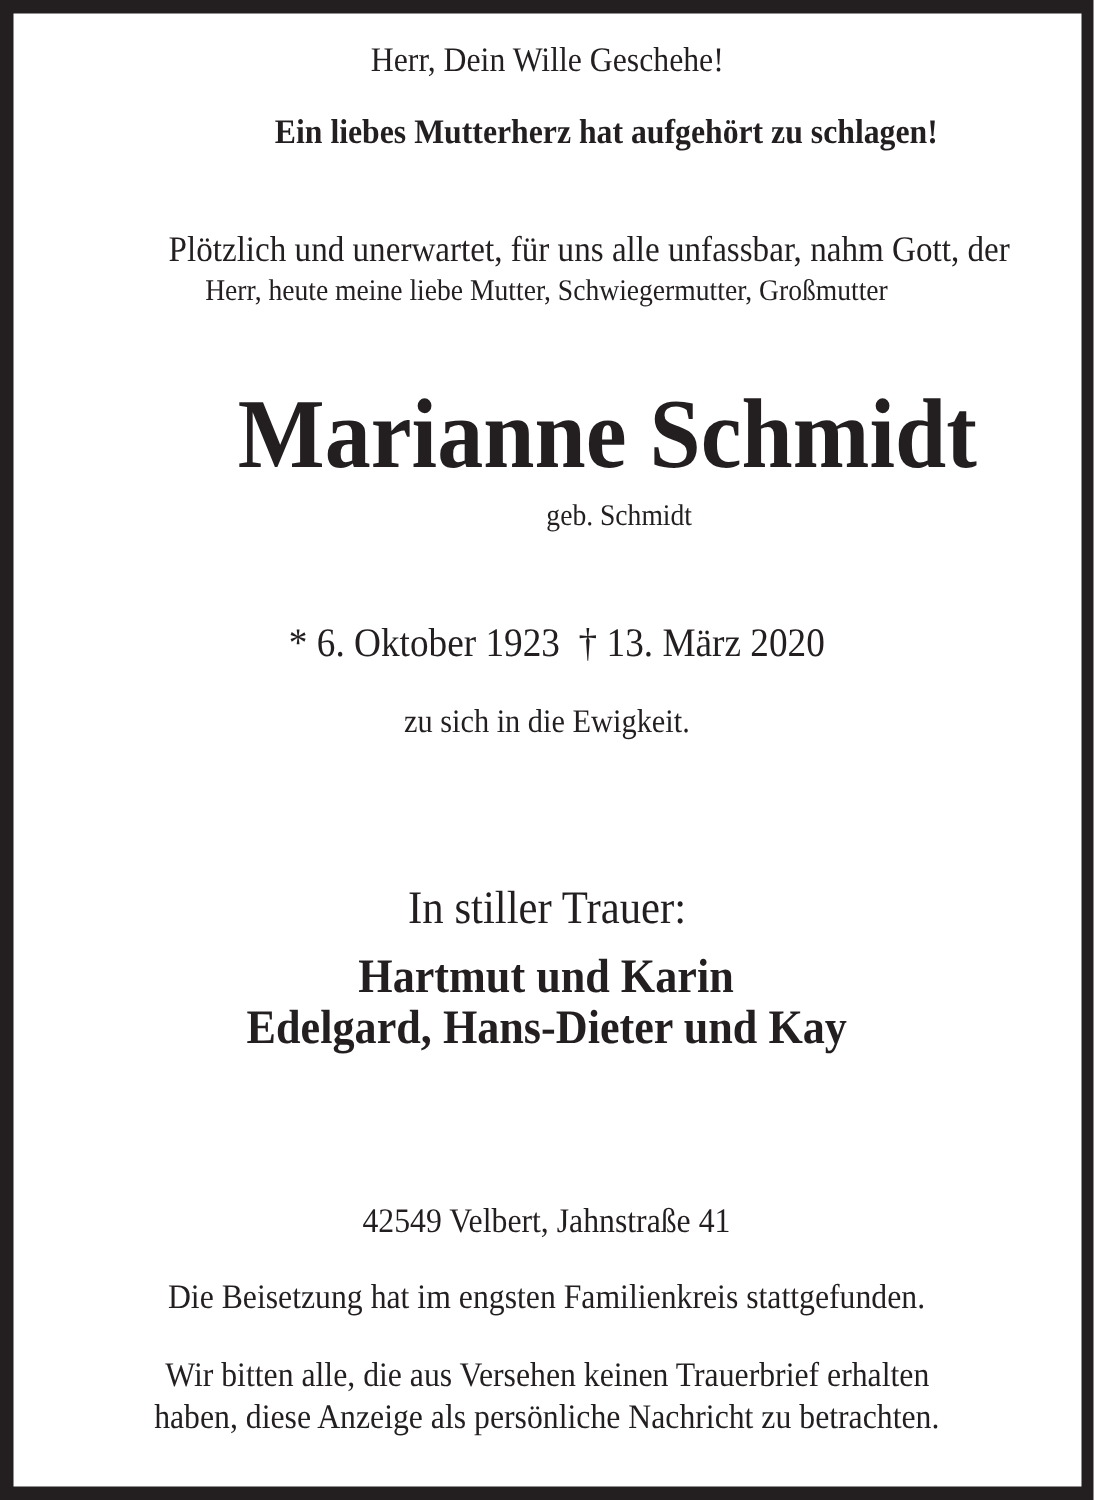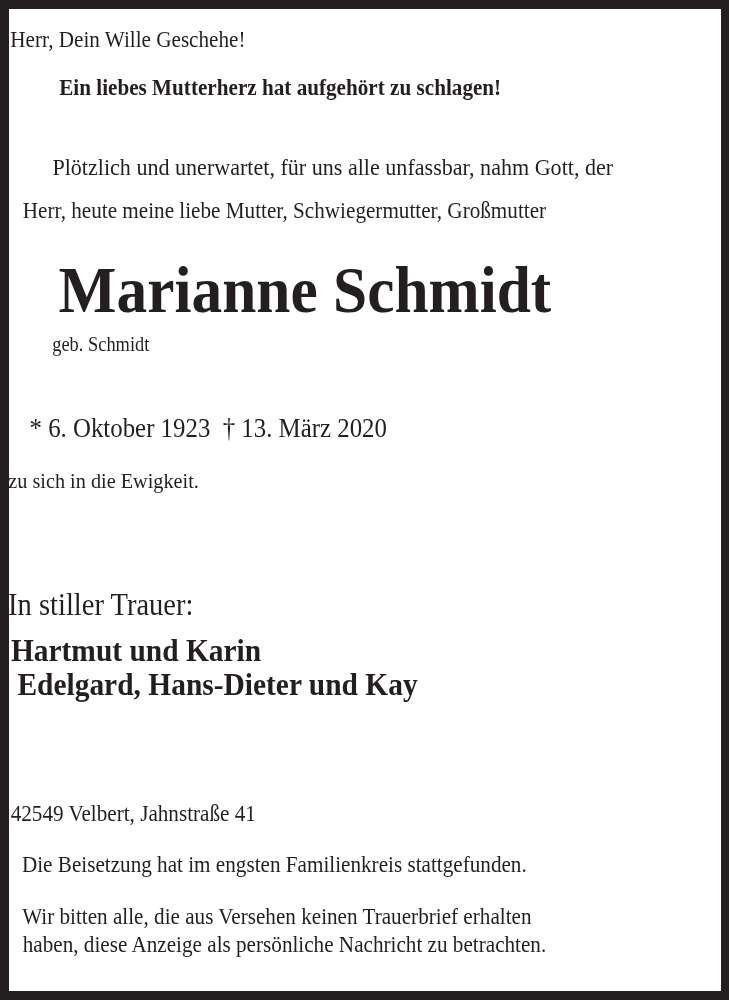--- a/index.html
+++ b/index.html
@@ -3,21 +3,21 @@
   <meta charset="utf-8">
   <style>
     html, body { margin:0; padding:0; background:#ffffff; }
     body { width:729px; height:1000px; overflow:hidden; }
     .frame {
       position:absolute; left:0; top:0; width:729px; height:1000px;
       box-sizing:border-box; border:9px solid #231f20; border-right-width:8px; border-bottom-width:9px;
       background:#ffffff;
     }
     .line {
-      position:absolute; left:0; width:729px; text-align:left;
+      position:absolute; left:0; width:729px; text-align:center;
       font-family:"Liberation Serif", serif; color:#231f20; white-space:nowrap;
     }
     .line span { display:inline-block; transform-origin:center; }
     .c { transform:scaleX(0.92); }
     .b { font-weight:bold; }
   </style>
 </head>
 <body>
 
 <div class="frame"></div>
@@ -26,21 +26,21 @@
   <span class="c">Herr, Dein Wille Geschehe!</span>
 </div>
 
 <div class="line b" style="top:75px;font-size:23px;padding-left:40px;">
   <span class="c">Ein liebes Mutterherz hat aufgehört zu schlagen!</span>
 </div>
 
 <div class="line" style="top:154px;font-size:24px;padding-left:28px;">
   <span class="c">Plötzlich und unerwartet, für uns alle unfassbar, nahm Gott, der</span>
 </div>
-<div class="line" style="top:198px;font-size:23px;">
+<div class="line" style="top:183px;font-size:20px;">
   <span class="c">Herr, heute meine liebe Mutter, Schwiegermutter, Großmutter</span>
 </div>
 
 <div class="line b" style="top:250px;font-size:66px;line-height:80px;padding-left:40px;">
   <span style="transform:scaleX(0.93);">Marianne Schmidt</span>
 </div>
 
 <div class="line" style="top:333px;font-size:20px;padding-left:48px;">
   <span class="c">geb. Schmidt</span>
 </div>

